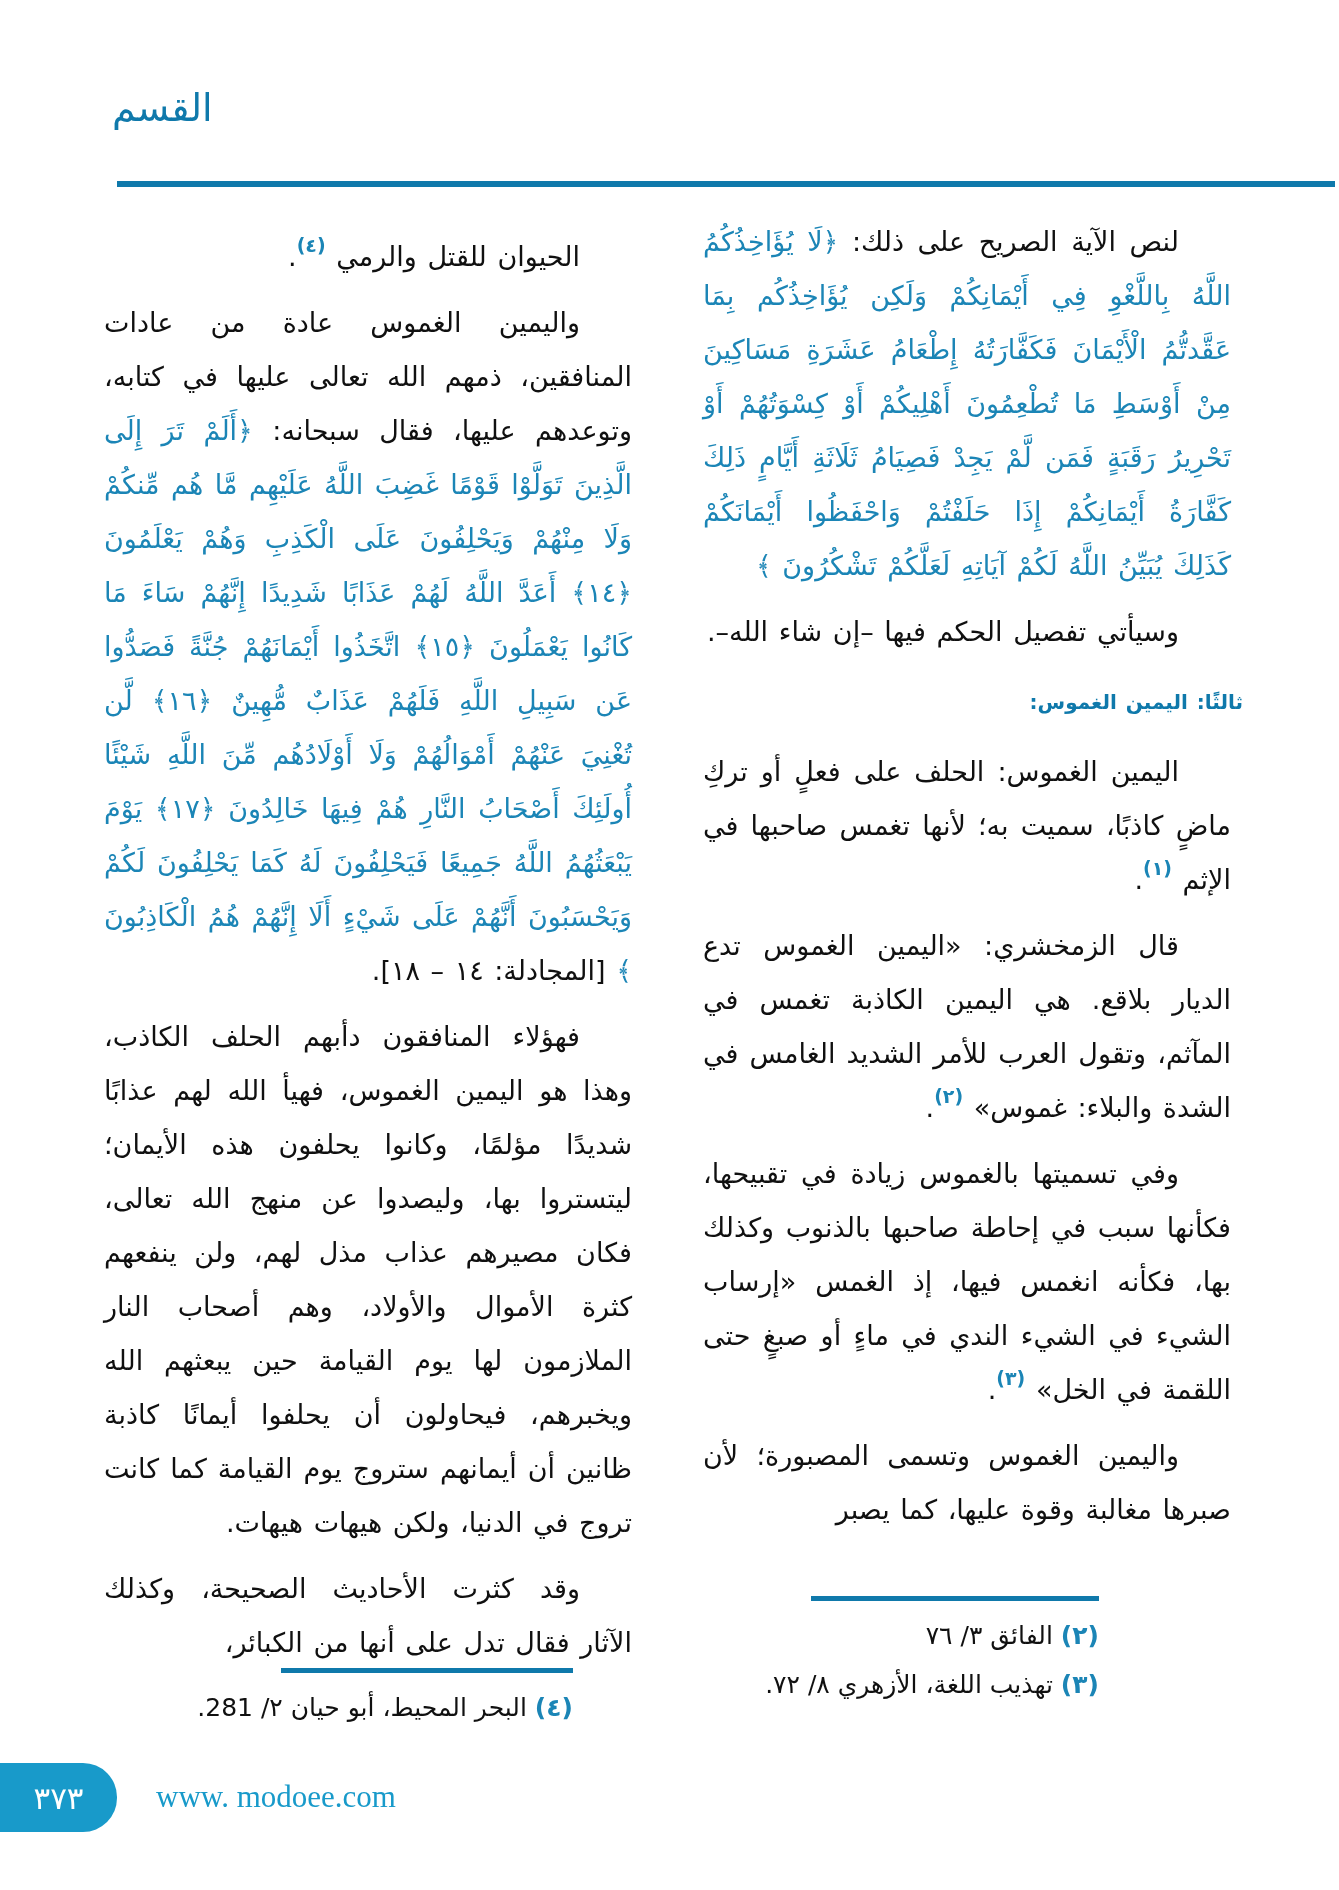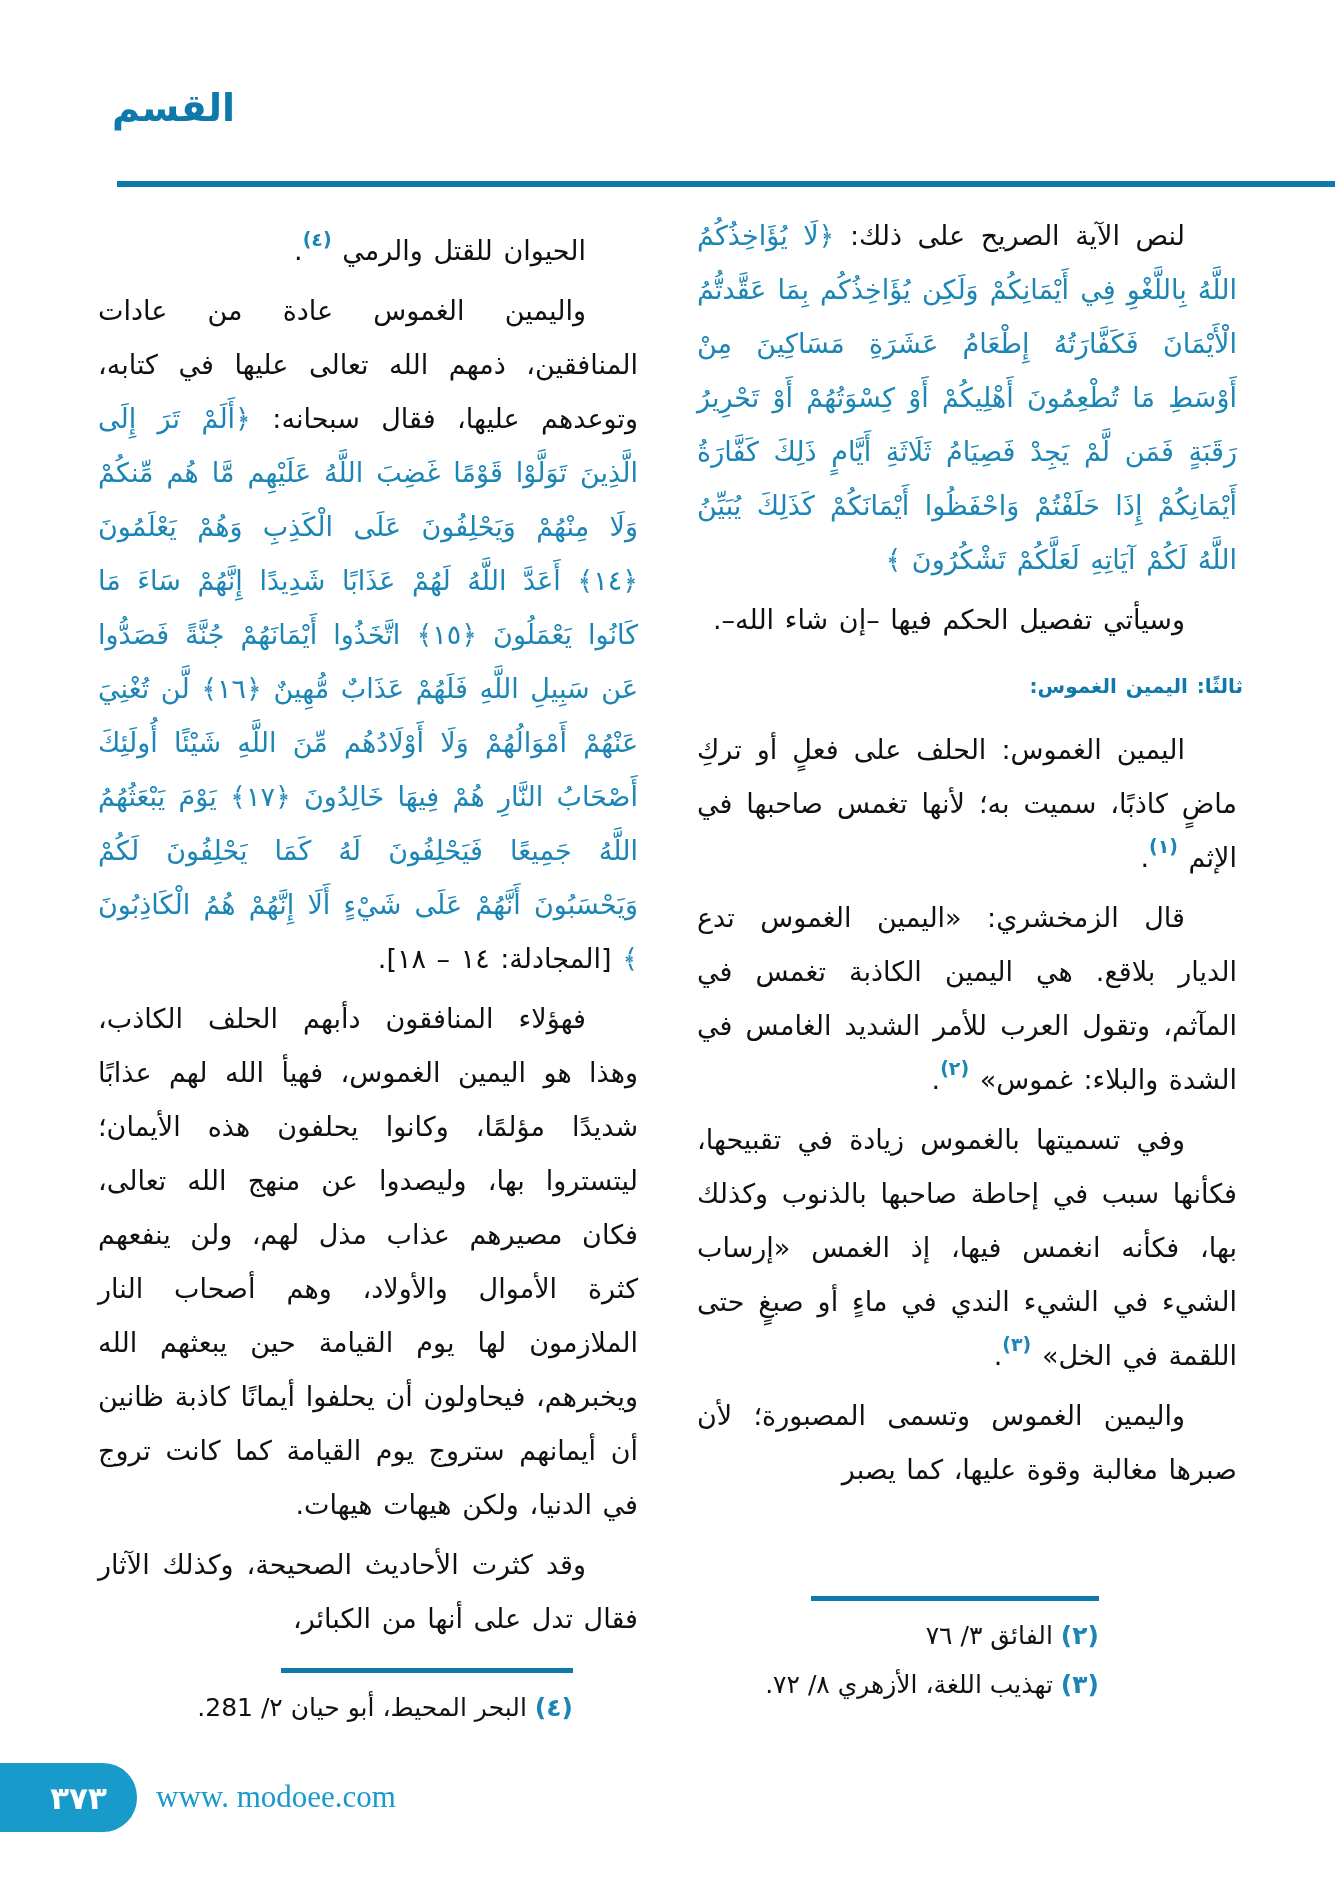--- a/index.html
+++ b/index.html
@@ -9,41 +9,41 @@
     background:#ffffff;
     font-family:"DejaVu Sans", sans-serif;
     direction:rtl;
     overflow:hidden;
     color:#101010;
   }
   
   .header-title{
     position:absolute;
     top:86px;left:112px;
-    font-size:38px;font-weight:bold;
+    font-size:38px;font-weight:normal;
     color:var(--accent,#0f79ab);
   }
   .header-rule{
     position:absolute;
     top:181px;left:117px;width:1218px;height:6px;
     background:var(--accent,#0f79ab);
   }
   
   .col{
     position:absolute;
     width:552px;
     font-size:27px;
     line-height:54px;
     text-align:justify;
     text-justify:inter-word;
     word-spacing:2px;
   }
   .col-right{right:96px;top:203px;}
   .col-left{left:92px;top:218px;}
-  p.para{margin:6px;}
+  p.para{margin:12px;}
   p.para.indent{text-indent:52px;}
   p.heading{
     margin:8px 0 6px 0;
     line-height:62px;
     font-size:20px;
     font-weight:bold;
     color:var(--accent,#0f79ab);
     text-align:right;
   }
   .seg-text{color:#101010;}
@@ -75,21 +75,21 @@
   .fn-text{color:#101010;}
   
   .page-tab{
     position:absolute;
     top:1763px;left:0;
     width:117px;height:69px;
     background:var(--tab,#189aca);
     border-radius:0 34px 34px 0;
     color:#ffffff;
     display:flex;align-items:center;justify-content:center;
-    font-size:31px;font-weight:bold;padding-left:20px;
+    font-size:31px;font-weight:normal;
   }
   .site{
     position:absolute;
     top:1779px;left:156px;
     color:var(--tab,#189aca);
     font-size:31px;
     direction:ltr;
     font-family:Liberation Serif, serif;
   }
 </style>

